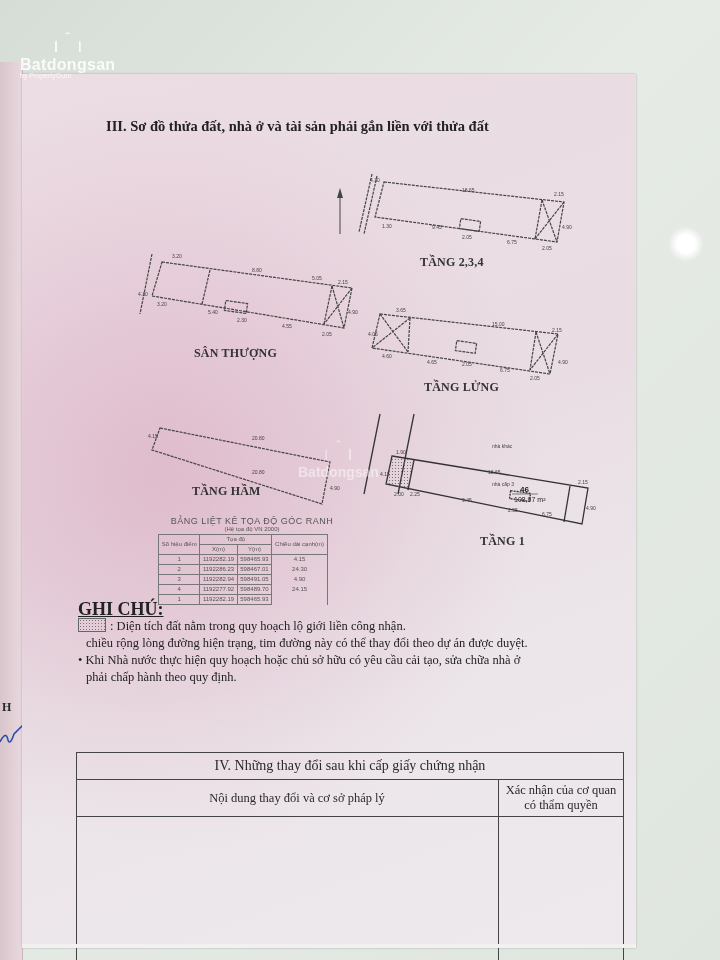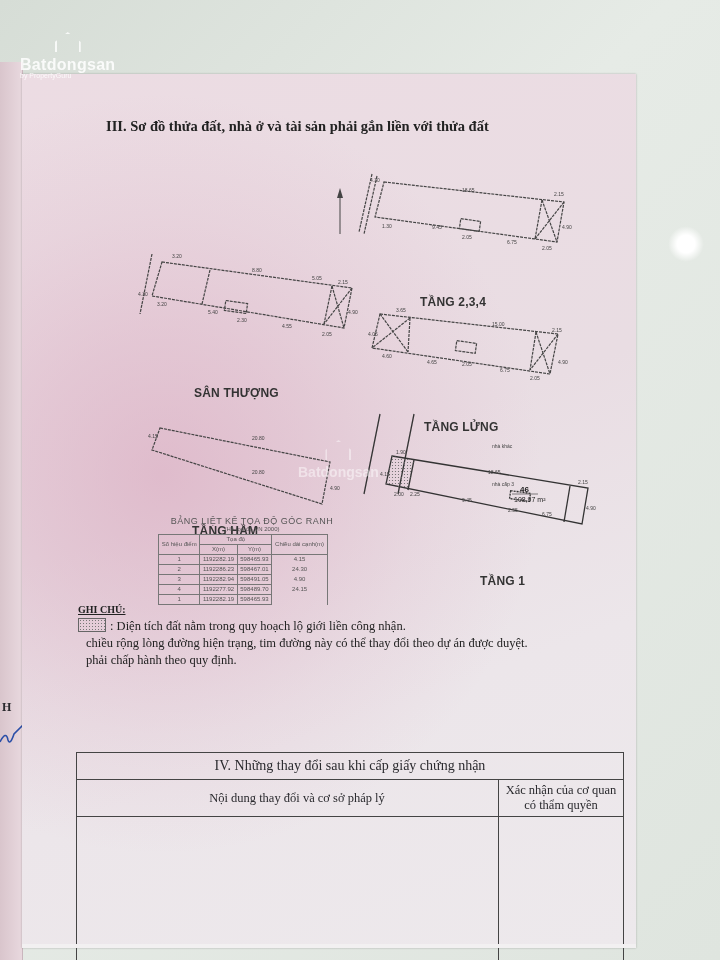--- a/index.html
+++ b/index.html
@@ -21,30 +21,30 @@
     background:linear-gradient(90deg,#d9c5cc,#e8d8de);border-right:1px solid #c9b6bd;}
   .left-text{position:absolute;left:2px;top:700px;font-size:12px;font-weight:bold;}
   .sig{position:absolute;left:0;top:720px;width:26px;height:28px;}
   .paper{position:absolute;left:22px;top:74px;width:614px;height:874px;
     background:
       radial-gradient(circle at 140px 400px, rgba(215,160,185,.55) 0, rgba(215,160,185,.35) 140px, rgba(215,160,185,.15) 260px, rgba(230,210,220,0) 380px),
       linear-gradient(160deg,#ecdce3 0%,#e9dde3 45%,#ece6ea 70%,#ede9ec 100%);
     box-shadow:0 0 2px rgba(0,0,0,.25);}
   .paper::after{content:"";position:absolute;left:0;right:0;bottom:0;height:4px;background:#f2f0f1;}
   .title{position:absolute;left:84px;top:44px;font-size:14.5px;font-weight:bold;color:#222;}
-  .plan-label{position:absolute;font-family:Liberation Sans, sans-serif;font-size:12px;font-weight:bold;color:#333;letter-spacing:.2px;margin-top:40px;}
+  .plan-label{position:absolute;font-family:Liberation Serif, serif;font-size:12px;font-weight:bold;color:#333;letter-spacing:.2px;}
   svg.plans{position:absolute;left:0;top:0;}
   .coord{position:absolute;left:130px;top:442px;width:200px;font-family:"Liberation Sans",sans-serif;color:#555;}
   .coord .ct{font-size:9px;text-align:center;letter-spacing:.5px;}
   .coord .cs{font-size:6px;text-align:center;margin-bottom:2px;}
   .coord table{border-collapse:collapse;font-size:6px;width:170px;margin-left:6px;}
   .coord td,.coord th{border:1px solid #777;padding:1px 2px;text-align:center;font-weight:normal;line-height:7px;}
   .coord td.len{border-top:none;border-bottom:none;}
   .notes{position:absolute;left:56px;top:527px;font-size:12.5px;line-height:17px;color:#222;}
-  .notes .h{font-weight:bold;text-decoration:underline;font-size:10px;}
+  .notes .h{font-weight:bold;text-decoration:underline;font-size:18px;}
   .notes .item{margin-left:0;}
   .notes .cont{padding-left:8px;}
   .hatch{display:inline-block;width:26px;height:12px;border:1px solid #666;vertical-align:-2px;
     background-image:radial-gradient(#777 0.6px,transparent 0.8px);background-size:3px 3px;margin-right:4px;}
   .sec4{position:absolute;left:54px;top:678px;width:548px;border:1px solid #444;border-collapse:collapse;}
   .sec4 td{border:1px solid #444;font-size:12.5px;text-align:center;vertical-align:middle;}
   .sec4 .h4{font-weight:normal;font-size:14px;height:24px;}
   .sec4 .c1{width:400px;height:34px;padding-left:20px;}
   .sec4 .body td{height:160px;}
 </style>
@@ -230,20 +230,21 @@
             <td class="len"></td>
           </tr>
     </tbody>
       </table>
   </div>
 
   <div class="notes">
     <div class="h">GHI CHÚ:</div>
     <div class="item"><span class="hatch"></span><span>: Diện tích đất nằm trong quy hoạch lộ giới liền công nhận.</span></div>
     <div class="cont">chiều rộng lòng đường hiện trạng, tim đường này có thể thay đổi theo dự án được duyệt.</div>
+    <div class="item">• Khi Nhà nước thực hiện quy hoạch hoặc chủ sở hữu có yêu cầu cải tạo, sửa chữa nhà ở</div>
     <div class="cont">phải chấp hành theo quy định.</div>
   </div>
 
   <table class="sec4">
     <tbody>
         <tr>
           <td colspan="2" class="h4">IV. Những thay đổi sau khi cấp giấy chứng nhận</td>
         </tr>
     <tr>
       <td class="c1">Nội dung thay đổi và cơ sở pháp lý</td>

